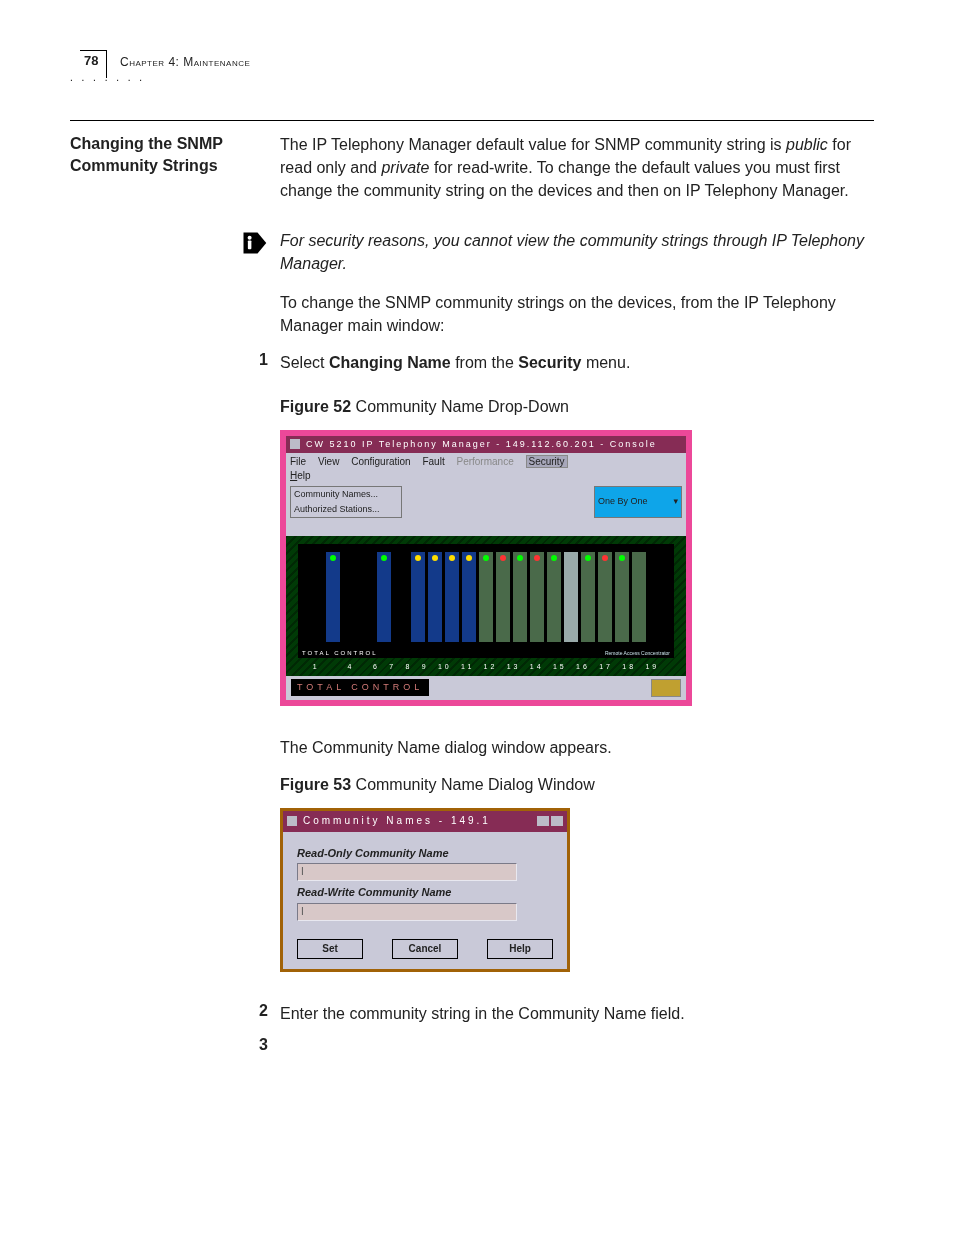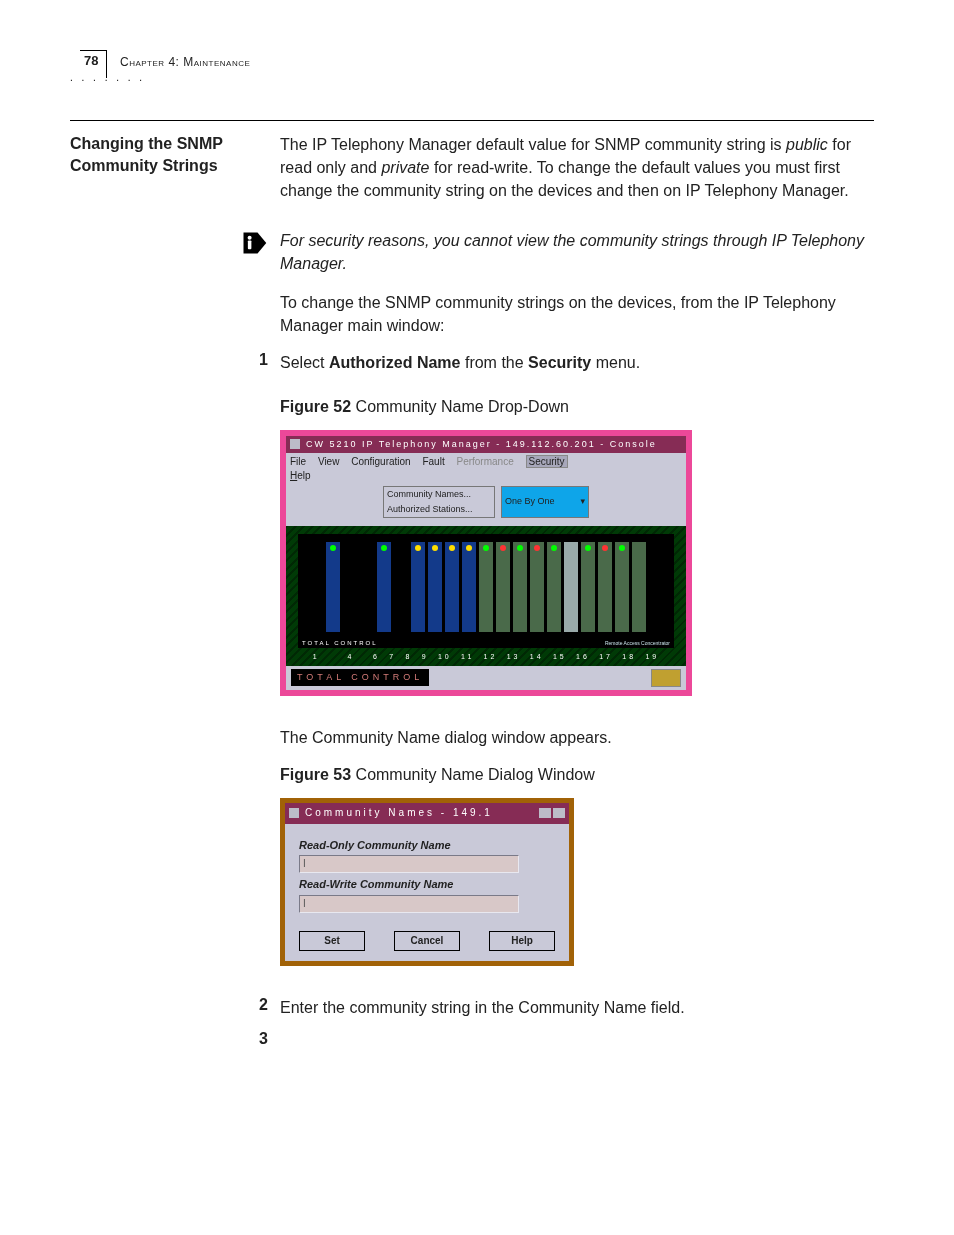--- a/index.html
+++ b/index.html
@@ -129,23 +129,23 @@
     padding: 2px 4px;
     justify-content: space-between;
     flex-direction: column;
   }
   .fig52-menu-left span { margin-right: 9px; }
   .fig52-menu .sec { background: #a7a7ba; border: 1px solid #888; padding: 0 2px; }
   .underline-first::first-letter { text-decoration: underline; }
   .fig52-sub {
     background:#c9c9d8;
     display:flex;
-    justify-content:center;
+    justify-content:space-between;
     font-size:9px;
-    padding:0 4px 8px 4px;
+    padding:0 4px 18px 4px;
     gap:6px;
   }
   .fig52-sub .popup {
     background:#c9c9d8;
     border:1px solid #777;
     width:110px;
   }
   .fig52-sub .popup div { padding:1px 3px; }
   .fig52-sub .combo{
     background:#0ea5e9;
@@ -204,21 +204,21 @@
   .com-badge{
     background:#c0a030;
     border:1px solid #888;
     width:28px;height:16px;
   }
 
   
   .fig53{
     width:284px;
     background:#c9c9d8;
-    border:5px solid #a16207;
+    border:3px solid #a16207;
     margin-bottom:30px;
     font-family:"Tahoma",sans-serif;
   }
   .fig53-title{
     background:#862c55;
     color:#fff;
     font-size:10px;
     letter-spacing:3px;
     padding:3px 4px;
     display:flex;
@@ -286,21 +286,21 @@
   <div class="content-row">
     <div class="left-col"></div>
     <div class="right-col">
       <div class="para">To change the SNMP community strings on the devices, from the IP Telephony Manager main window:</div>
     </div>
   </div>
 
   <div class="step-row">
     <div class="step-num-col">1</div>
     <div class="step-body">
-      <span>Select </span><span class="bold">Authorized Name</span><span> from the </span><span class="bold">Security</span><span> menu.</span>
+      <span>Select </span><span class="bold">Changing Name</span><span> from the </span><span class="bold">Security</span><span> menu.</span>
     </div>
   </div>
 
   <div class="content-row">
     <div class="left-col"></div>
     <div class="right-col">
       <div class="fig-caption">
         <span class="bold">Figure 52</span><span>   Community Name Drop-Down</span>
       </div>
 

